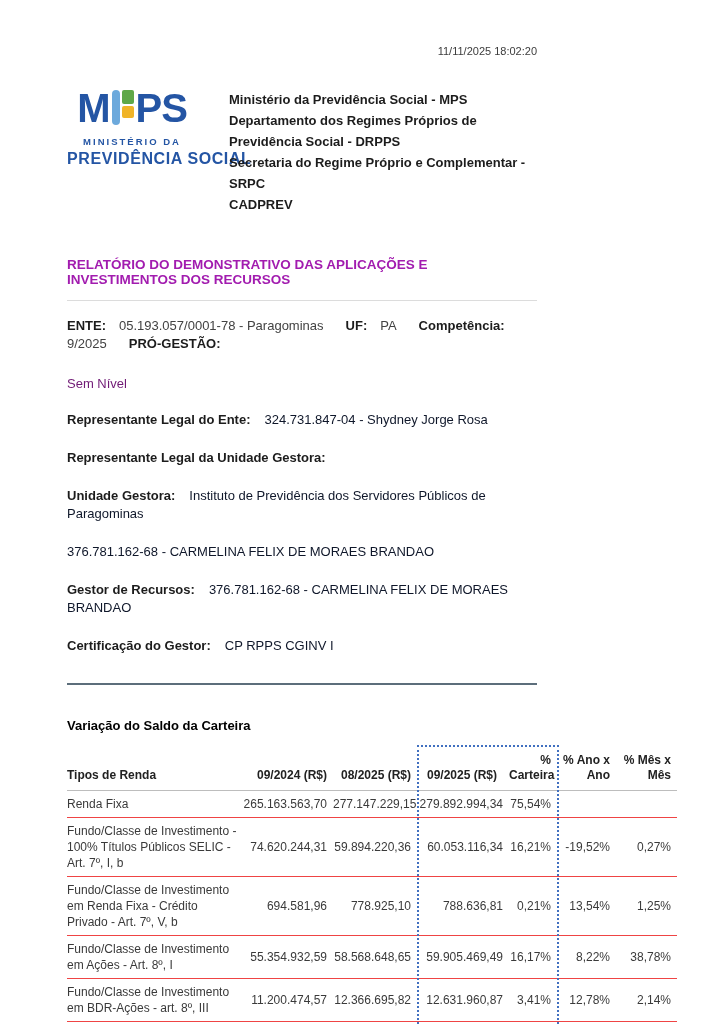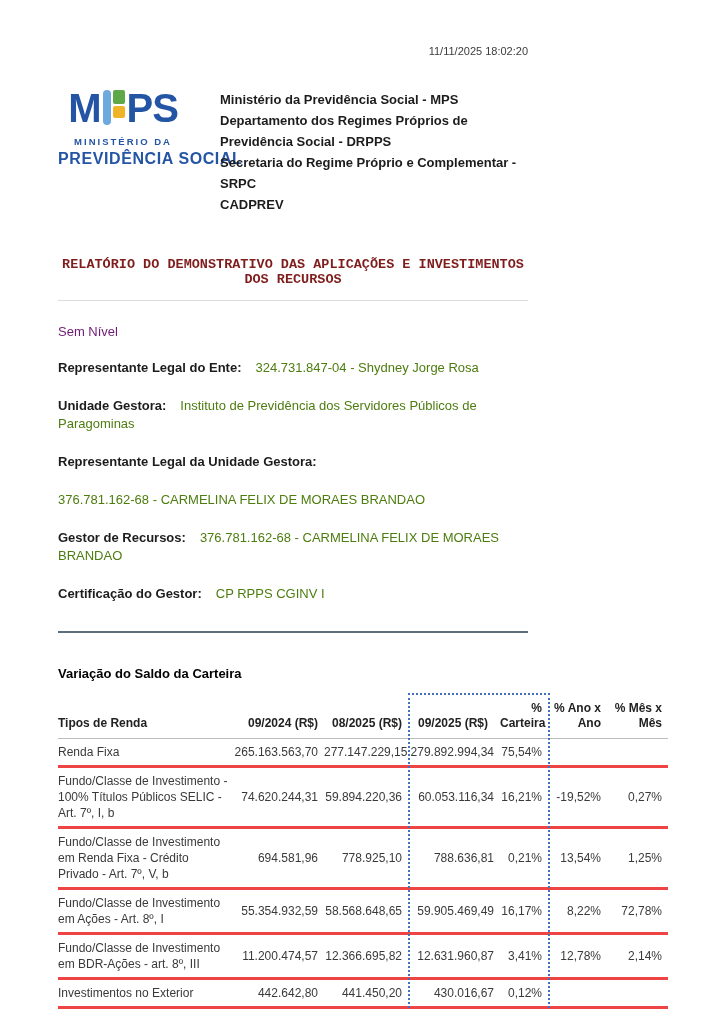--- a/index.html
+++ b/index.html
@@ -1,58 +1,58 @@
 <!DOCTYPE html>
 <html lang="pt-BR"><head>
 <meta charset="utf-8">
 <style>
   * { margin:0; padding:0; box-sizing:border-box; }
   html,body { width:724px; height:1024px; background:#ffffff; overflow:hidden;
     font-family:"Liberation Sans", sans-serif; color:#2b2b2b; }
-  .page { width:584px; height:1024px; padding:0 56px 0 58px; position:relative; background:#fff; }
+  .page { width:584px; height:1024px; padding:0 56px 0 58px; position:relative; background:#fff;margin-left:9px; }
 
   .timestamp { padding-top:45px; text-align:right; font-size:11px; color:#3c3c3c; }
 
   .brand-row { display:flex; margin-top:30px; align-items:flex-start; }
   .logo-block { width:130px; flex:none; text-align:center; }
   .logo-word { display:flex; justify-content:center; align-items:flex-start;
     color:#2455a4; font-weight:bold; font-size:40px; line-height:42px; letter-spacing:-1px; }
   .p-block { width:22px; height:40px; position:relative; margin:3px 1px 0 3px; }
   .p-bar { position:absolute; left:0; top:0; width:8px; height:35px; background:#6ca9dc; border-radius:4px; }
   .p-green { position:absolute; left:10px; top:0; width:12px; height:14px; background:#5fa848; border-radius:2px; }
   .p-yellow { position:absolute; left:10px; top:16px; width:12px; height:12px; background:#f0b428; border-radius:2px; }
   .logo-line1 { margin-top:6px; font-size:9.5px; font-weight:bold; letter-spacing:2px; color:#2455a4; }
   .logo-line2 { margin-top:3px; font-size:16px; font-weight:bold; letter-spacing:0.6px; color:#2455a4; white-space:nowrap; }
 
   .agency { margin-left:32px; padding-top:2px; }
   .agency div { font-size:13px; font-weight:bold; color:#1c1c1c; line-height:21px; }
 
-  .report-title { margin-top:42px; text-align:center; font-size:13.5px; font-weight:bold; color:#7f1d1d;font-family:Liberation Mono, monospace; }
+  .report-title { margin-top:42px; text-align:left; font-size:13.5px; font-weight:bold; color:#a21caf; }
   .title-rule { margin-top:13px; border-bottom:1px solid #dcdcdc; }
 
   .kvline { margin-top:16px; display:flex; align-items:baseline; font-size:13px; line-height:18px; flex-wrap:wrap; }
   .kvline .lbl { font-weight:bold; color:#1c1c1c; margin-right:13px; }
   .kvline .val { color:#424242; margin-right:22px; }
   .pro-value { margin-top:23px; font-size:13px; color:#701a75; }
 
   .info-row { margin-top:20px; font-size:13px; line-height:18px; }
   .info-row .lbl { font-weight:bold; color:#1c1c1c; margin-right:14px; }
-  .info-row .val { color:#4d7c0f; }
+  .info-row .val { color:#0f172a; }
 
   .section-divider { margin-top:28px; border-top:2px solid #5c6e7b; }
 
   .section-title { margin-top:33px; font-size:13px; font-weight:bold; color:#000000; }
 
   .table-wrap { margin-top:12px; position:relative; padding-top:8px; width:610px; }
   table { border-collapse:collapse; width:610px; table-layout:fixed; }
   thead td { font-size:12px; font-weight:bold; color:#222; vertical-align:bottom;
     padding:0 2px 7px 0; border-bottom:1px solid #bdbdbd; }
   thead td div { line-height:15px; }
   tbody td { font-size:12px; color:#3a3a3a; padding:5px 2px 5px 0; line-height:16px;
-    border-bottom:3px solid #ef4444; vertical-align:middle; }
+    border-bottom:1px solid #ef4444; vertical-align:middle; }
   td.a-left { text-align:left; }
   td.a-right { text-align:right; padding-right:6px; }
   td.a-center-h { text-align:center; }
   td.col-carteira { padding-right:8px; }
   .dotted-box { position:absolute; top:0; bottom:1px; pointer-events:none;
     border:2px dotted #4170c0; border-bottom:none; }
 </style>
 </head>
 <body>
 
@@ -78,26 +78,35 @@
         <div>Ministério da Previdência Social - MPS</div>
         <div>Departamento dos Regimes Próprios de Previdência Social - DRPPS</div>
         <div>Secretaria do Regime Próprio e Complementar - SRPC</div>
         <div>CADPREV</div>
       </div>
   </div>
 
   <div class="report-title">RELATÓRIO DO DEMONSTRATIVO DAS APLICAÇÕES E INVESTIMENTOS DOS RECURSOS</div>
   <div class="title-rule"></div>
 
+  <div class="kvline">
+    <span class="lbl">ENTE:</span>
+    <span class="val">05.193.057/0001-78 - Paragominas</span>
+    <span class="lbl">UF:</span>
+    <span class="val">PA</span>
+    <span class="lbl">Competência:</span>
+    <span class="val">9/2025</span>
+    <span class="lbl">PRÓ-GESTÃO:</span>
+  </div>
   <div class="pro-value">Sem Nível</div>
 
   <div id="info-rows">
       <div class="info-row"><span class="lbl">Representante Legal do Ente:</span><span class="val">324.731.847-04 - Shydney Jorge Rosa</span></div>
+      <div class="info-row"><span class="lbl">Representante Legal da Unidade Gestora:</span></div>
       <div class="info-row"><span class="lbl">Unidade Gestora:</span><span class="val">Instituto de Previdência dos Servidores Públicos de Paragominas</span></div>
-      <div class="info-row"><span class="lbl">Representante Legal da Unidade Gestora:</span></div>
       <div class="info-row"><span class="val">376.781.162-68 - CARMELINA FELIX DE MORAES BRANDAO</span></div>
       <div class="info-row"><span class="lbl">Gestor de Recursos:</span><span class="val">376.781.162-68 - CARMELINA FELIX DE MORAES BRANDAO</span></div>
       <div class="info-row"><span class="lbl">Certificação do Gestor:</span><span class="val">CP RPPS CGINV I</span></div>
     </div>
 
   <div class="section-divider"></div>
 
   <div class="section-title">Variação do Saldo da Carteira</div>
 
   <div class="table-wrap">
@@ -167,21 +176,21 @@
             <td class="a-right">13,54%</td>
             <td class="a-right">1,25%</td>
           </tr>
           <tr>
             <td class="a-left">Fundo/Classe de Investimento em Ações - Art. 8º, I</td>
             <td class="a-right">55.354.932,59</td>
             <td class="a-right">58.568.648,65</td>
             <td class="a-right">59.905.469,49</td>
             <td class="a-right col-carteira">16,17%</td>
             <td class="a-right">8,22%</td>
-            <td class="a-right">72,78%</td>
+            <td class="a-right">38,78%</td>
           </tr>
           <tr>
             <td class="a-left">Fundo/Classe de Investimento em BDR-Ações - art. 8º, III</td>
             <td class="a-right">11.200.474,57</td>
             <td class="a-right">12.366.695,82</td>
             <td class="a-right">12.631.960,87</td>
             <td class="a-right col-carteira">3,41%</td>
             <td class="a-right">12,78%</td>
             <td class="a-right">2,14%</td>
           </tr>

